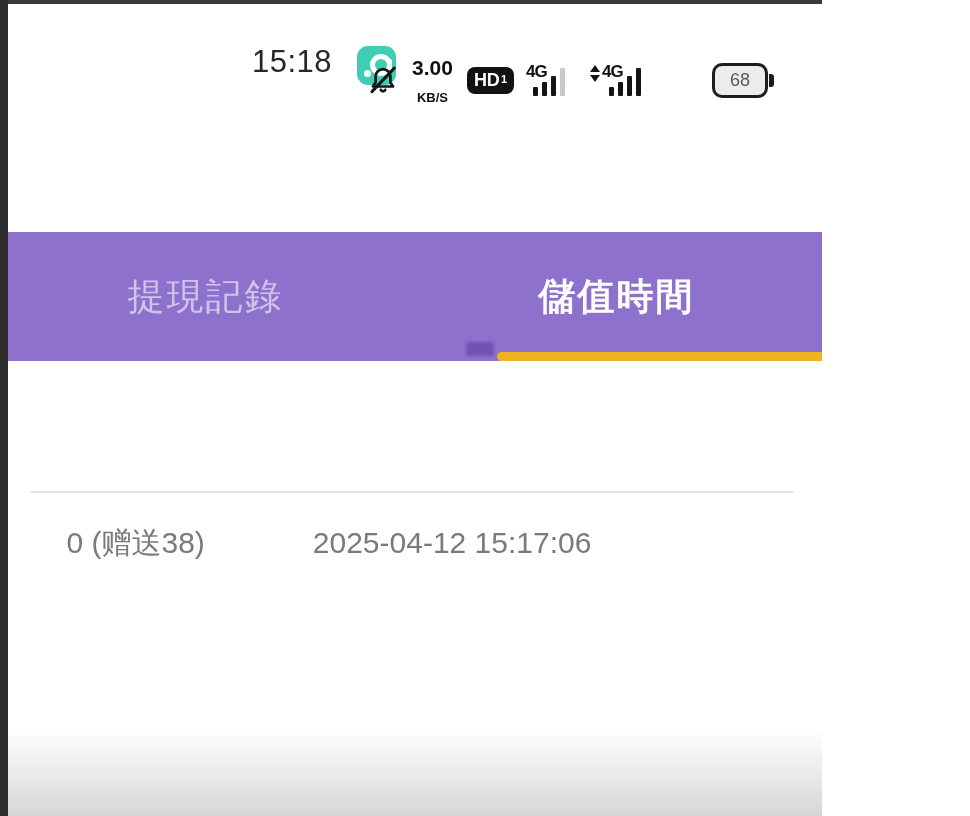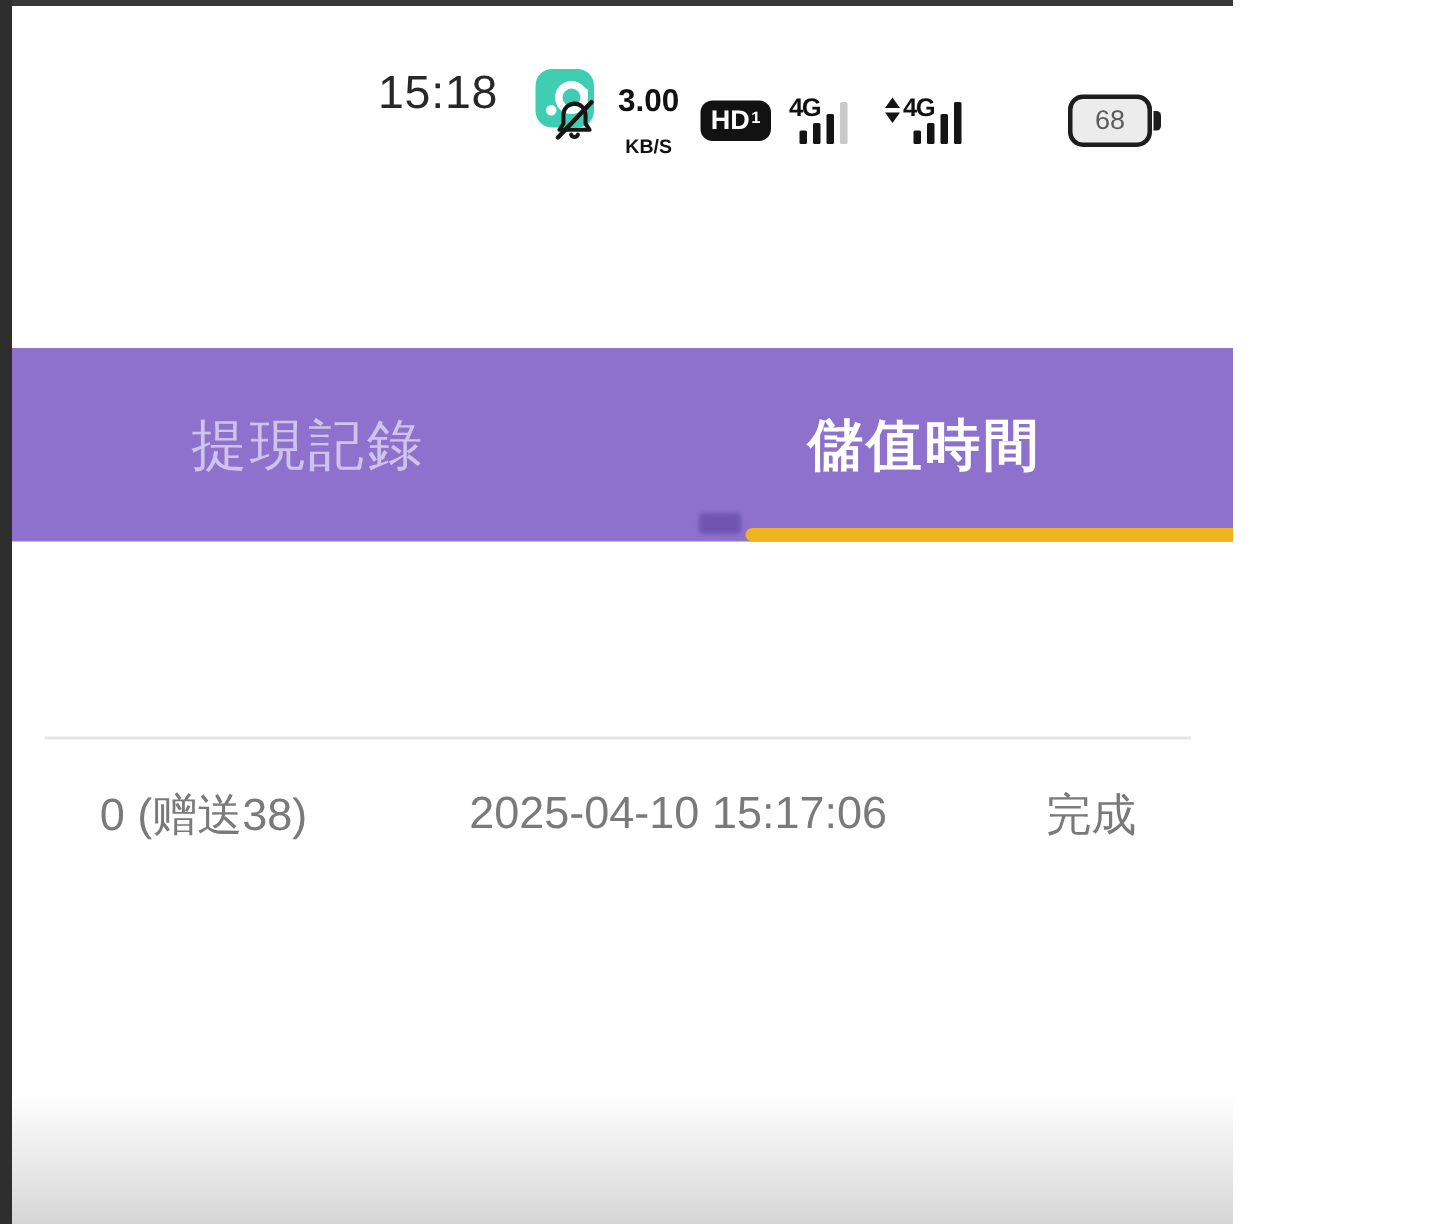--- a/index.html
+++ b/index.html
@@ -147,21 +147,20 @@
     <div class="tab active">儲值時間</div>
     <div class="tab-artifact"></div>
     <div class="tab-indicator"></div>
   </div>
 
 
   <div class="divider"></div>
 
   <div class="trow">
     <div class="td">0 (赠送38)</div>
-    <div class="td">2025-04-10 15:17:06</div>
-    <div class="td">完成</div>
+    <div class="td">2025-04-12 15:17:06</div>
   </div>
 
   <div class="bottom-fade"></div>
 
   <div class="frame-top"></div>
   <div class="frame-left"></div>
 </div>
 
 </body></html>

